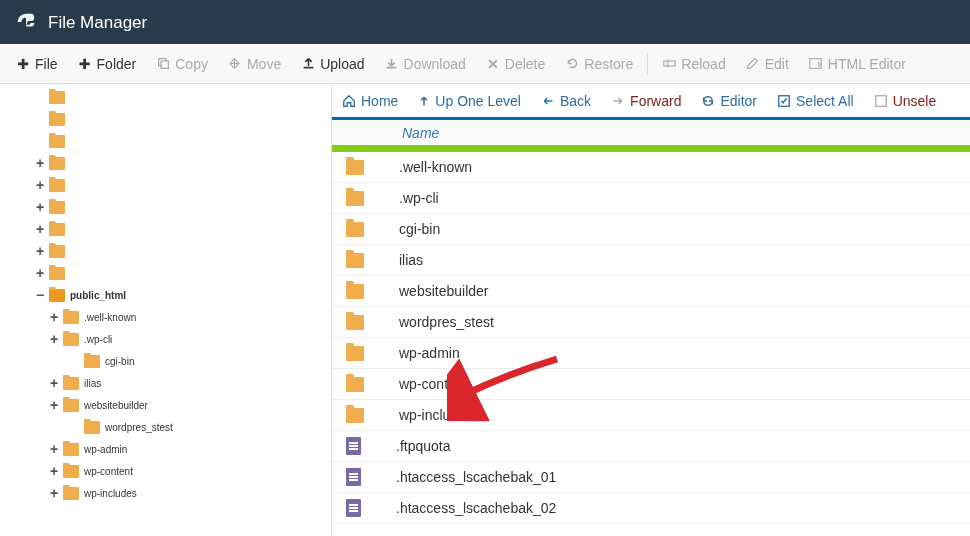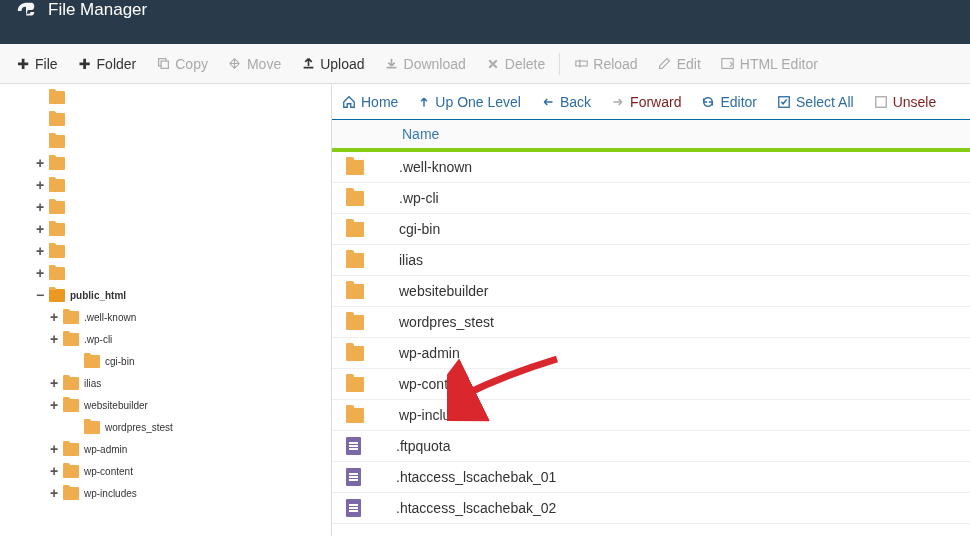--- a/index.html
+++ b/index.html
@@ -1,18 +1,18 @@
 <!DOCTYPE html>
 <html><head>
 <meta charset="utf-8">
 <style>
 * { margin: 0; padding: 0; box-sizing: border-box; font-family: Arial, Helvetica, sans-serif; }
 body { width: 970px; height: 536px; overflow: hidden; background: #fff; font-size: 14px; color: #333; }
 
-.header { background: #293a4a; color: #fff; height: 44px; display: flex; align-items: flex-start; padding: 0 14px; gap: 10px; }
+.header { background: #293a4a; color: #fff; height: 44px; display: flex; align-items: flex-end; padding: 11px 14px; gap: 10px; }
 .header .logo { display: flex; align-items: center; }
 .header .title { font-size: 17px; font-weight: 400; }
 
 .toolbar { background: #f8f8f8; border-bottom: 1px solid #ddd; height: 40px; display: flex; align-items: center; padding: 0 6px; gap: 0; }
 .toolbar .btn { display: inline-flex; align-items: center; gap: 5px; padding: 6px 10px; color: #333; cursor: pointer; font-size: 14px; }
 .toolbar .btn.disabled { color: #aaa; cursor: default; }
 .toolbar .icon { display: inline-flex; width: 14px; height: 14px; align-items: center; justify-content: center; }
 
 .content { display: flex; height: calc(536px - 44px - 40px); }
 .sidebar { width: 332px; border-right: 1px solid #ddd; padding: 2px 0 6px 0; overflow: hidden; }
@@ -20,25 +20,25 @@
 .tree-item .toggle { width: 12px; text-align: center; font-size: 14px; font-weight: bold; color: #555; line-height: 1; margin-right: 1px; }
 .tree-item .folder-icon { width: 16px; height: 13px; background: #f0ad4e; border-radius: 1px; position: relative; margin-right: 3px; }
 .tree-item .folder-icon::before { content: ''; position: absolute; top: -2px; left: 0; width: 7px; height: 3px; background: #f0ad4e; border-radius: 1px 2px 0 0; }
 .tree-item .folder-icon.open { background: #ec971f; }
 .tree-item .label { font-size: 10px; color: #333; }
 .tree-item.bold .label { font-weight: bold; }
 .tree-item.l2 { padding-left: 48px; }
 .tree-item.l3 { padding-left: 69px; }
 
 .main { flex: 1; display: flex; flex-direction: column; overflow: hidden; }
-.navbar { height: 36px; border-bottom: 1px solid #0369a1; display: flex; align-items: center; padding: 0 10px; gap: 20px; }
+.navbar { height: 36px; border-bottom: 3px solid #0369a1; display: flex; align-items: center; padding: 0 10px; gap: 20px; }
 .navbar .nbtn { display: inline-flex; align-items: center; gap: 5px; color: #2e6da4; cursor: pointer; font-size: 14px; }
 .navbar .nbtn.disabled { color: #7f1d1d; cursor: default; }
 
-.table-header { height: 32px; background: #fafafa; border-bottom: 4px solid #84cc16; display: flex; align-items: center; padding-left: 70px; color: #337ab7; font-size: 14px; }
+.table-header { height: 32px; background: #fafafa; border-bottom: 7px solid #84cc16; display: flex; align-items: center; padding-left: 70px; color: #337ab7; font-size: 14px; font-style: italic; }
 
 .file-list { flex: 1; overflow: hidden; position: relative; }
 .file-row { display: flex; align-items: center; height: 31px; border-bottom: 1px solid #eee; padding-left: 14px; gap: 10px; }
 .file-row .ficon { width: 18px; height: 15px; background: #f0ad4e; border-radius: 1px; position: relative; }
 .file-row .ficon::before { content: ''; position: absolute; top: -2.5px; left: 0; width: 8px; height: 3px; background: #f0ad4e; border-radius: 1px 2px 0 0; }
 .file-row .ficon.file { background: #7b68a6; width: 15px; height: 18px; border-radius: 1px; }
 .file-row .ficon.file::before { display: none; }
 .file-row .ficon.file::after { content: ''; position: absolute; left: 3px; top: 5px; width: 9px; height: 1.5px; background: #fff; box-shadow: 0 3px 0 #fff, 0 6px 0 #fff; }
 .file-row .fname { font-size: 14px; color: #333; padding-left: 25px; }
 
@@ -99,20 +99,28 @@
       <span>Download</span>
     </div>
   <div class="btn disabled">
       <span class="icon">
         <svg width="12" height="12" viewBox="0 0 16 16">
           <path d="M3 3 L13 13 M13 3 L3 13" stroke="#aaa" stroke-width="2.5"></path>
         </svg>
       </span>
       <span>Delete</span>
     </div>
+  <div class="btn disabled">
+      <span class="icon">
+        <svg width="13" height="13" viewBox="0 0 16 16">
+          <path d="M3 8 A5 5 0 1 1 5 12 M3 8 L3 4 M3 8 L7 8" stroke="#aaa" stroke-width="1.8" fill="none"></path>
+        </svg>
+      </span>
+      <span>Restore</span>
+    </div>
   <div style="width:1px;height:22px;background:#ddd;margin:0 4px"></div>
   <div class="btn disabled">
       <span class="icon">
         <svg width="13" height="13" viewBox="0 0 16 16">
           <rect x="1" y="5" width="14" height="6" fill="none" stroke="#aaa" stroke-width="1.4"></rect>
           <line x1="6" y1="3" x2="6" y2="13" stroke="#aaa" stroke-width="1.4"></line>
         </svg>
       </span>
       <span>Reload</span>
     </div>

